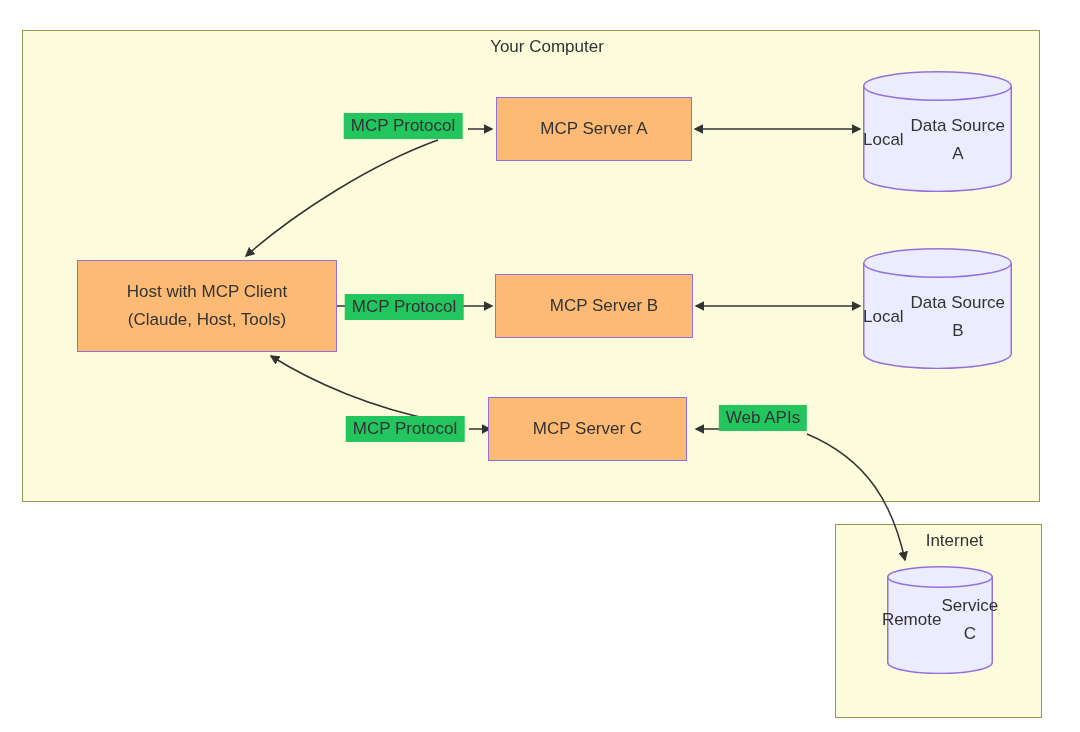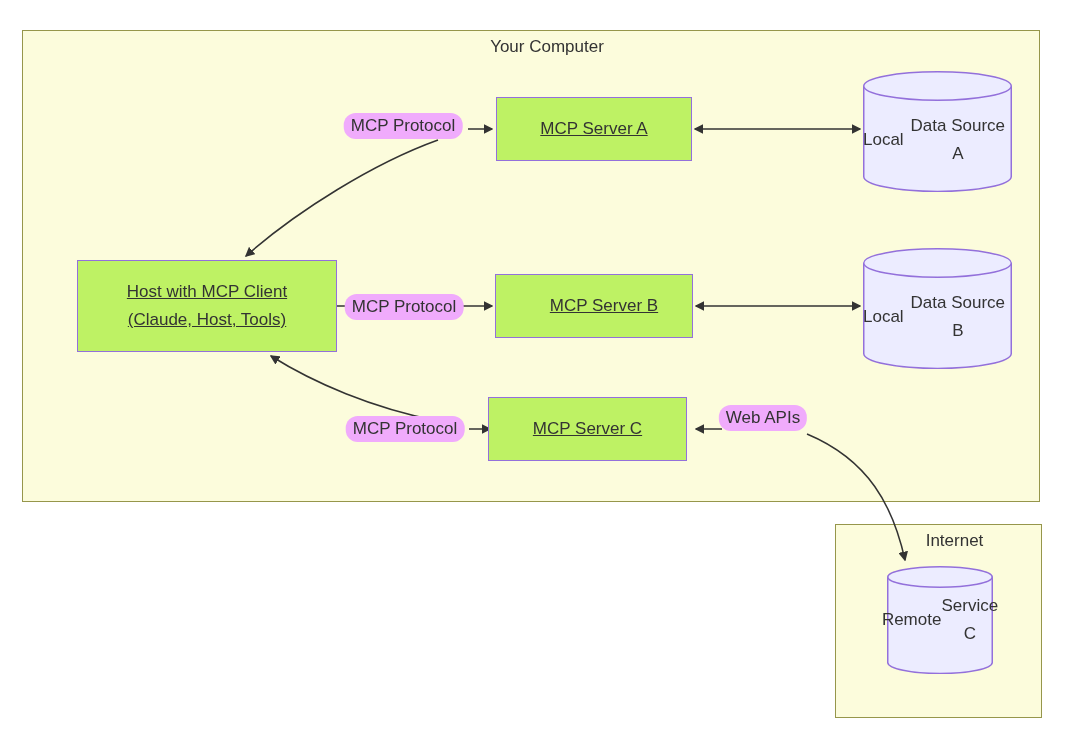--- a/index.html
+++ b/index.html
@@ -8,36 +8,36 @@
     font-family:"Liberation Sans","DejaVu Sans",sans-serif;color:#333333;
   }
   .cluster{
     position:absolute;background:#fcfcdc;border:1px solid #96964b;box-sizing:border-box;
   }
   .cluster-title{
     position:absolute;width:100%;top:6px;text-align:center;font-size:17px;color:#333333;padding-left:16px;
   }
   .edges{position:absolute;left:0;top:0;z-index:2;}
   .node{
-    position:absolute;background:#bef264;border:1.5px solid #9370db;box-sizing:border-box;
+    position:absolute;background:#fdba74;border:1.5px solid #9370db;box-sizing:border-box;
     display:flex;flex-direction:column;align-items:center;justify-content:center;
-    font-size:17px;line-height:28px;text-align:center;color:#333333;z-index:3;text-decoration:underline;
+    font-size:17px;line-height:28px;text-align:center;color:#333333;z-index:3;
   }
   .cyl{position:absolute;z-index:3;}
   .cyl svg{position:absolute;left:0;top:0;}
   .cyl-label{
     position:absolute;left:0;top:0;width:100%;height:100%;box-sizing:border-box;
     display:flex;flex-direction:row;align-items:center;justify-content:center;
     font-size:17px;line-height:28px;text-align:center;color:#333333;
   }
   .cyl-label.big{padding-top:17px;}
   .cyl-label.small{}
   .edge-label{
-    position:absolute;transform:translate(-50%,-50%);background:#f0abfc;
-    padding:3px 7px;font-size:17px;color:#333333;white-space:nowrap;z-index:4;border-radius:12px;
+    position:absolute;transform:translate(-50%,-50%);background:#22c55e;
+    padding:3px 7px;font-size:17px;color:#333333;white-space:nowrap;z-index:4;border-radius:0;
   }
 </style>
 </head>
 <body>
 
 <div class="canvas">
 
   <div class="cluster" style="left:22px;top:30px;width:1018px;height:472px;">
     <div class="cluster-title">Your Computer</div>
   </div>

